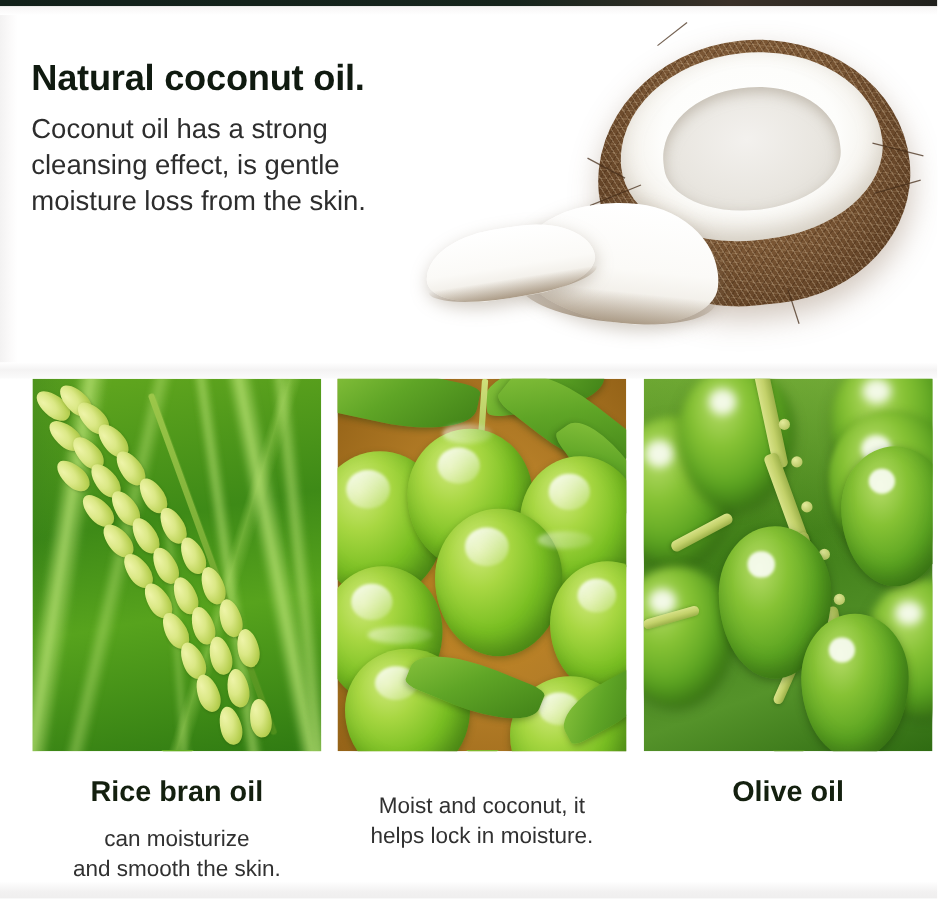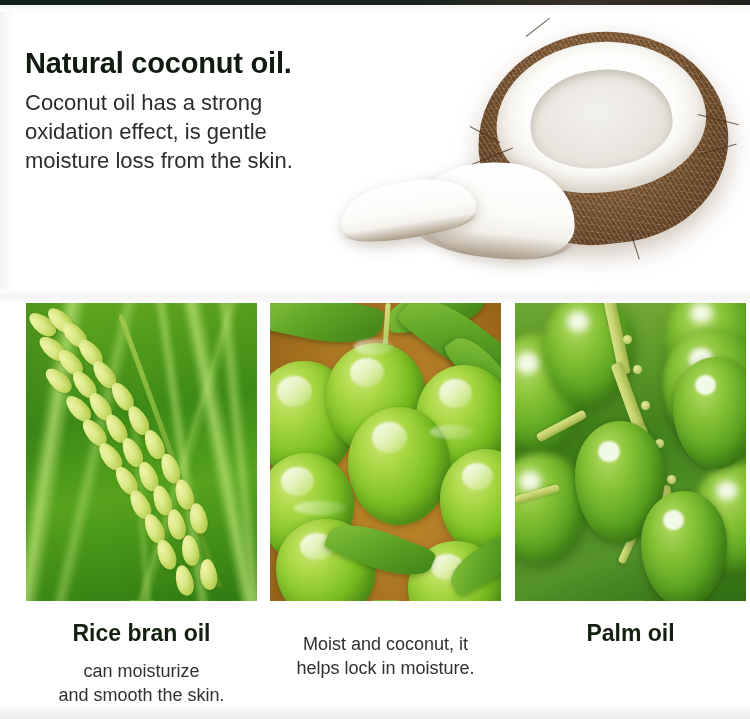--- a/index.html
+++ b/index.html
@@ -350,21 +350,21 @@
   <div class="top-strip"></div>
   <div class="top-strip-shade"></div>
 
   <div class="hero">
     <div class="hero-left-edge"></div>
 
     <div class="hero-text">
       <div class="hero-title">Natural coconut oil.</div>
       <div class="hero-body">
         <span>Coconut oil has a strong</span>
-        <span>oxidation effect, is gentle</span>
+        <span>cleansing effect, is gentle</span>
         <span>moisture loss from the skin.</span>
       </div>
     </div>
 
     <div class="coconut-art">
       <div class="coco-shell">
         <div class="coco-fiber"></div>
         <div class="coco-flesh">
           <div class="coco-cavity"></div>
         </div>
@@ -509,20 +509,20 @@
           <div class="palm-node" style="left:152px; top:172px;"></div>
           <div class="palm-node" style="left:108px; top:32px;"></div>
 
           <div class="palm-fruit" style="left:60px;  top:118px; width:90px;  height:122px;"></div>
           <div class="palm-fruit" style="left:126px; top:188px; width:86px;  height:116px;"></div>
           <div class="palm-fruit" style="left:158px; top:54px;  width:86px;  height:112px;"></div>
         </div>
         <div class="notch notch-3"></div>
       </div>
       <div class="caption">
-        <div class="caption-title">Palm oil</div>
+        <div class="caption-title">Olive oil</div>
       </div>
     </div>
 
   </div>
 
   <div class="bottom-band"></div>
 </div>
 
 </body></html>

